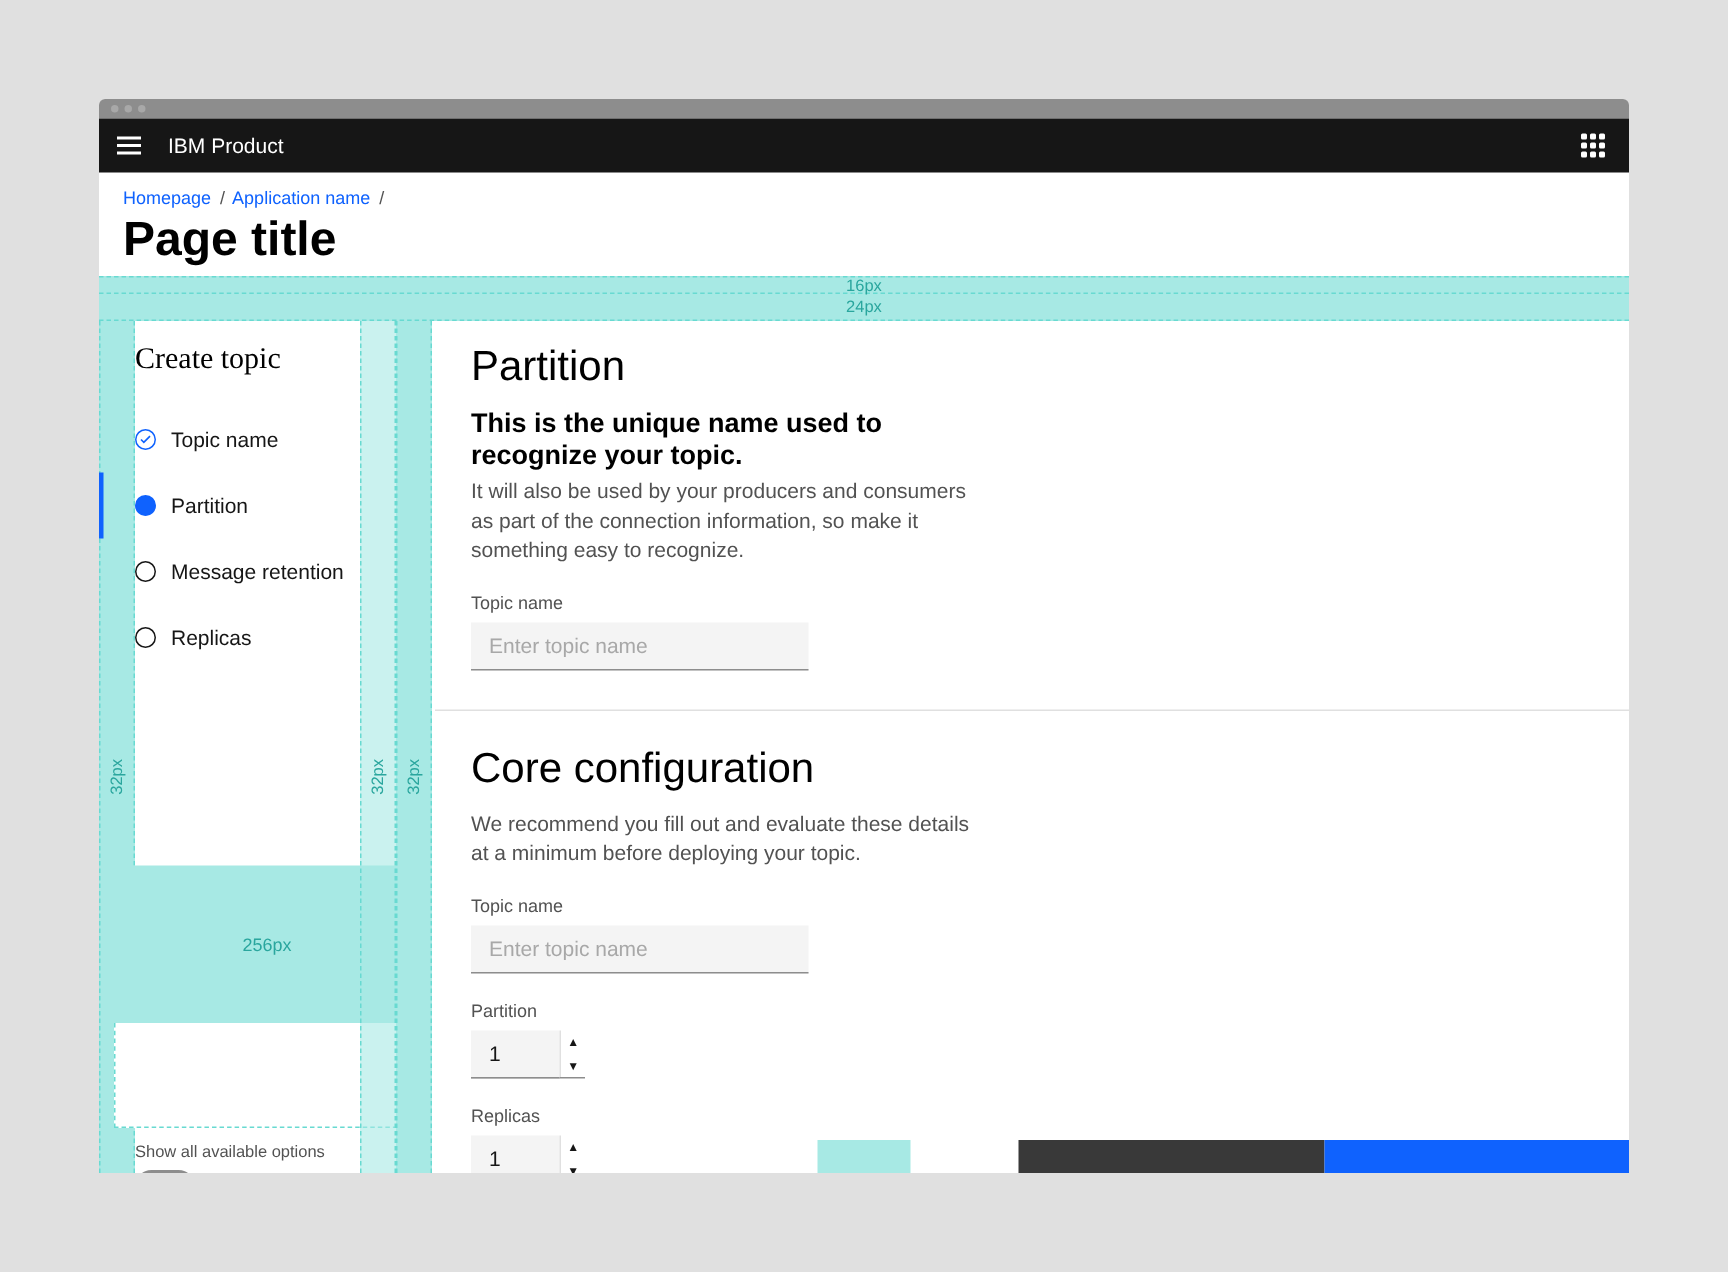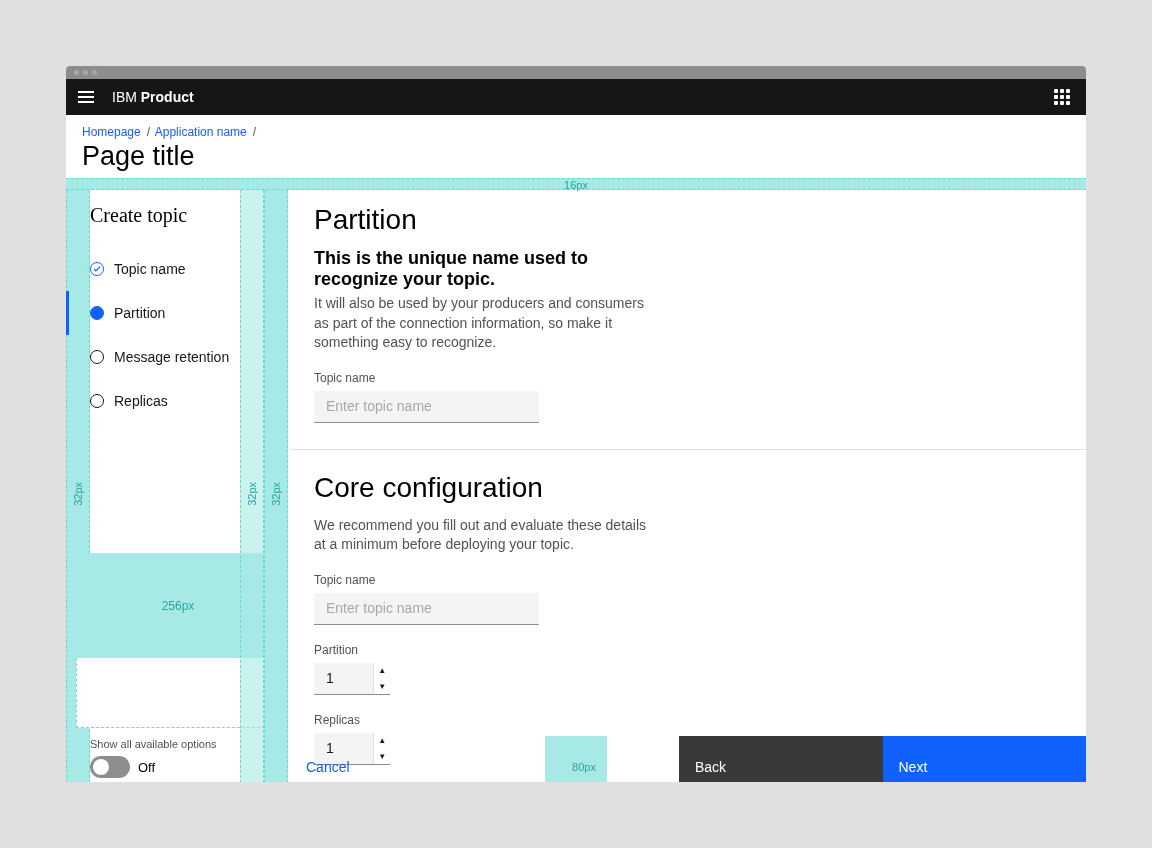--- a/index.html
+++ b/index.html
@@ -18,28 +18,28 @@
   }
   *{box-sizing:border-box;margin:0;padding:0;font-family:"Helvetica Neue",Arial,sans-serif;}
   body{background:var(--bg);width:1152px;height:848px;overflow:hidden;}
   .frame{position:absolute;left:66px;top:66px;width:1020px;height:716px;background:#fff;border-radius:4px 4px 0 0;overflow:hidden;}
   .titlebar{height:13px;background:#8d8d8d;display:flex;align-items:center;padding-left:8px;gap:4px;}
   .titlebar span{width:5px;height:5px;border-radius:50%;background:#a8a8a8;}
   .shell-header{height:36px;background:#161616;color:#fff;display:flex;align-items:center;padding:0 16px 0 12px;}
   .menu-icon{width:16px;height:12px;display:flex;flex-direction:column;justify-content:space-between;cursor:pointer;}
   .menu-icon div{height:2px;background:#fff;}
   .brand{font-size:14px;margin-left:18px;}
-  .brand b{font-weight:700;}
+  .brand b{font-weight:400;}
   .apps-icon{margin-left:auto;width:16px;height:16px;display:grid;grid-template-columns:repeat(3,1fr);grid-template-rows:repeat(3,1fr);gap:2px;cursor:pointer;}
   .apps-icon div{background:#fff;border-radius:1px;}
   .page-head{padding:10px 16px 6px;}
   .crumbs{font-size:12px;color:var(--text2);}
   .crumbs a{color:var(--link);text-decoration:none;margin-right:4px;}
   .crumbs .sep{margin:0 2px;}
-  .page-title{font-size:27px;font-weight:400;letter-spacing:0;margin-top:2px;}
+  .page-title{font-size:32px;font-weight:700;letter-spacing:0;margin-top:2px;}
   .spec-16{height:12px;background:var(--overlay);font-size:11px;color:var(--overlay-txt);text-align:center;line-height:12px;border-top:1px dashed var(--overlay-dark);border-bottom:1px dashed var(--overlay-dark);}
   .spec-24{height:18px;background:var(--overlay);font-size:11px;color:var(--overlay-txt);text-align:center;line-height:18px;border-bottom:1px dashed var(--overlay-dark);}
   .body{position:relative;height:608px;display:flex;overflow:hidden;}
   .sidebar-wrap{position:relative;width:224px;}
   .sidebar{position:relative;padding:14px 24px 0;height:100%;}
   .sidebar h3{font-size:20px;font-weight:400;margin-bottom:20px;font-family:Liberation Serif, serif;}
   .step{display:flex;align-items:center;gap:10px;height:44px;font-size:14px;color:var(--text);position:relative;cursor:pointer;}
   .step .dot{width:14px;height:14px;border-radius:50%;border:1px solid var(--text);display:flex;align-items:center;justify-content:center;position:relative;}
   .step.done .dot{border-color:var(--primary);}
   .step.done .dot svg{stroke:var(--primary);}
@@ -112,20 +112,21 @@
 
   <div class="page-head">
     <div class="crumbs">
       <a href="#">Homepage</a><span class="sep">/</span>
       <a href="#">Application name</a><span class="sep">/</span>
     </div>
     <h1 class="page-title">Page title</h1>
   </div>
 
   <div class="spec-16">16px</div>
+  <div class="spec-24">24px</div>
 
   <div class="body">
     <div class="vstrip vs-left">
         <span>32px</span>
       </div>
 
     <div class="sidebar-wrap">
       <div class="sidebar">
         <h3>Create topic</h3>
 

